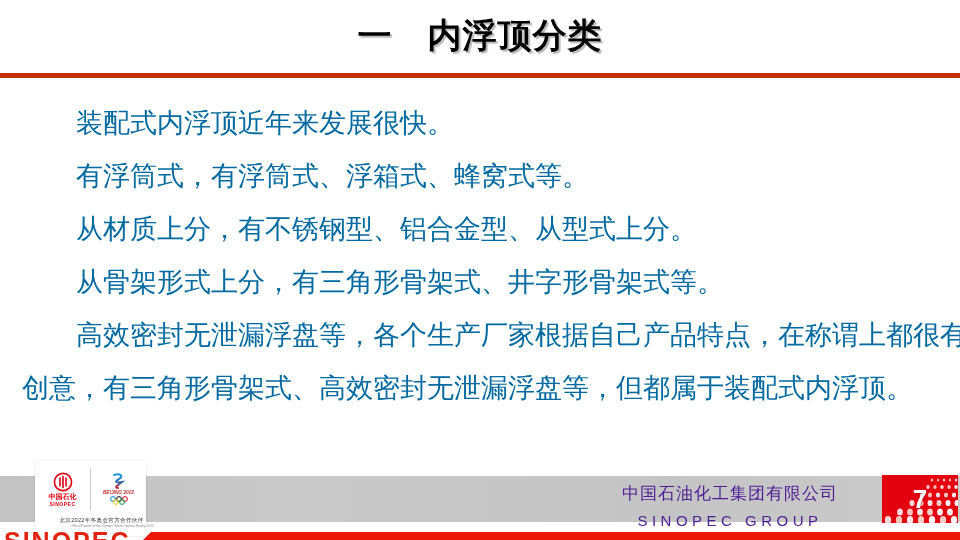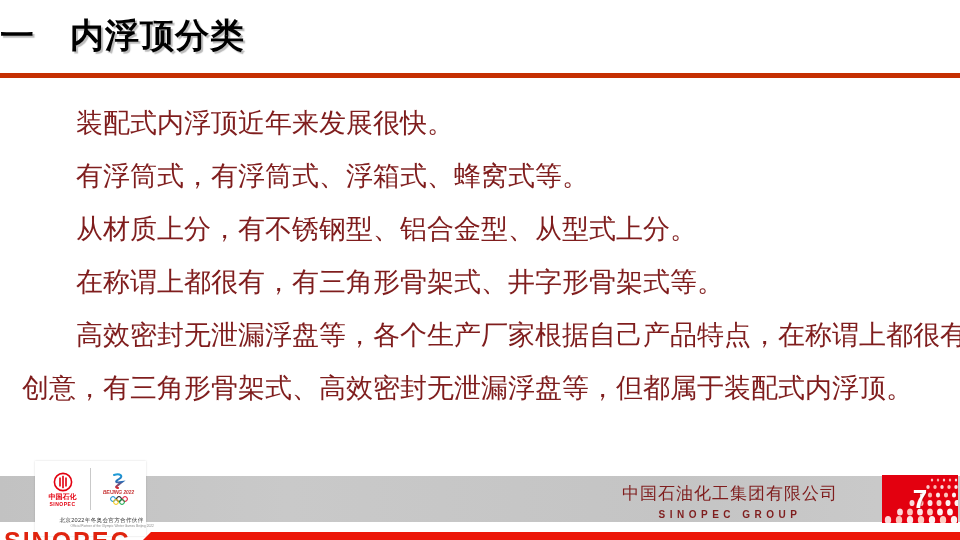--- a/index.html
+++ b/index.html
@@ -1,28 +1,28 @@
 <!DOCTYPE html>
 <html><head>
 <meta charset="utf-8">
 <style>
   html,body{margin:0;padding:0;}
   body{width:960px;height:540px;background:#fff;overflow:hidden;
        font-family:"Liberation Sans","DejaVu Sans",sans-serif;}
   .slide{position:relative;width:960px;height:540px;background:#ffffff;overflow:hidden;}
 
   
-  .title{position:absolute;top:13px;left:0;width:100%;
+  .title{position:absolute;top:13px;left:0;width:100%;text-align:center;
          font-size:34px;font-weight:bold;color:#000;letter-spacing:1px;
          white-space:pre;text-shadow:2px 2px 1px rgba(60,60,60,.35);}
   .title-rule{position:absolute;top:73px;left:0;width:960px;height:5px;background:#c52f02;}
 
   
   .body-text{position:absolute;left:22px;right:22px;top:97px;
-             font-size:27px;line-height:53px;color:#7f1d1d;}
+             font-size:27px;line-height:53px;color:#0369a1;}
   .body-text .line{text-indent:0;white-space:nowrap;}
   .body-text .line.indent{text-indent:2em;}
 
   
   .footer-gray{position:absolute;left:0;top:476px;width:960px;height:46px;
                background:linear-gradient(90deg,#c2c2c2,#c9c9c9 30%,#c4c4c4 70%,#cbcbcb);}
 
   
   .partner-box{position:absolute;left:35px;top:461px;width:111px;height:75px;
                background:#fff;box-shadow:0 0 2px rgba(0,0,0,.15);}
@@ -34,25 +34,25 @@
   .beijing-script{font-size:6px;font-style:italic;font-weight:bold;color:#c52f2f;line-height:7px;
                   transform:scale(.8);white-space:nowrap;}
   .caption-cn{position:absolute;top:55px;left:0;width:111px;text-align:center;
               font-size:10px;color:#333;letter-spacing:.5px;white-space:nowrap;
               transform:scale(.56);transform-origin:50% 0;}
   .caption-en{position:absolute;top:63px;left:0;width:111px;text-align:center;
               font-size:9px;color:#8a8a8a;white-space:nowrap;
               transform:scale(.36);transform-origin:50% 0;}
 
   
-  .company-block{position:absolute;right:122px;top:484px;text-align:center;color:#7f1d1d;}
+  .company-block{position:absolute;right:122px;top:484px;text-align:center;color:#4c1d95;}
   .company-cn{font-family:"Liberation Serif","DejaVu Serif",serif;
               font-size:17px;letter-spacing:1px;line-height:19px;white-space:nowrap;}
-  .company-en{font-size:10px;font-weight:bold;letter-spacing:4.5px;line-height:11px;
-              margin-top:6px;white-space:nowrap;}
+  .company-en{font-size:15px;font-weight:normal;letter-spacing:4.5px;line-height:11px;
+              margin-top:12px;white-space:nowrap;}
 
   
   .page-box{position:absolute;left:882px;top:475px;width:76px;height:48px;background:#e3000f;overflow:hidden;}
   .page-box svg{position:absolute;left:0;top:0;}
   .page-number{position:absolute;left:0;top:9px;width:100%;text-align:center;
                font-size:26px;font-weight:bold;color:#fff;line-height:30px;
                text-shadow:1px 1px 0 rgba(150,0,0,.4);}
 
   
   .bottom-strip{position:absolute;left:143px;top:532px;width:817px;height:8px;background:#ec1708;
@@ -67,21 +67,21 @@
 
 <div class="slide">
 
   <div class="title">一　内浮顶分类</div>
   <div class="title-rule"></div>
 
   <div class="body-text">
       <div class="line indent">装配式内浮顶近年来发展很快。</div>
       <div class="line indent">有浮筒式，有浮筒式、浮箱式、蜂窝式等。</div>
       <div class="line indent">从材质上分，有不锈钢型、铝合金型、从型式上分。</div>
-      <div class="line indent">在称谓上都很有，有三角形骨架式、井字形骨架式等。</div>
+      <div class="line indent">从骨架形式上分，有三角形骨架式、井字形骨架式等。</div>
       <div class="line indent">高效密封无泄漏浮盘等，各个生产厂家根据自己产品特点，在称谓上都很有</div>
       <div class="line">创意，有三角形骨架式、高效密封无泄漏浮盘等，但都属于装配式内浮顶。</div>
     </div>
 
   <div class="footer-gray"></div>
 
   <div class="partner-box">
     <div class="logos-row">
       <div class="logo-col">
         <svg width="20" height="20" viewBox="0 0 20 20">

